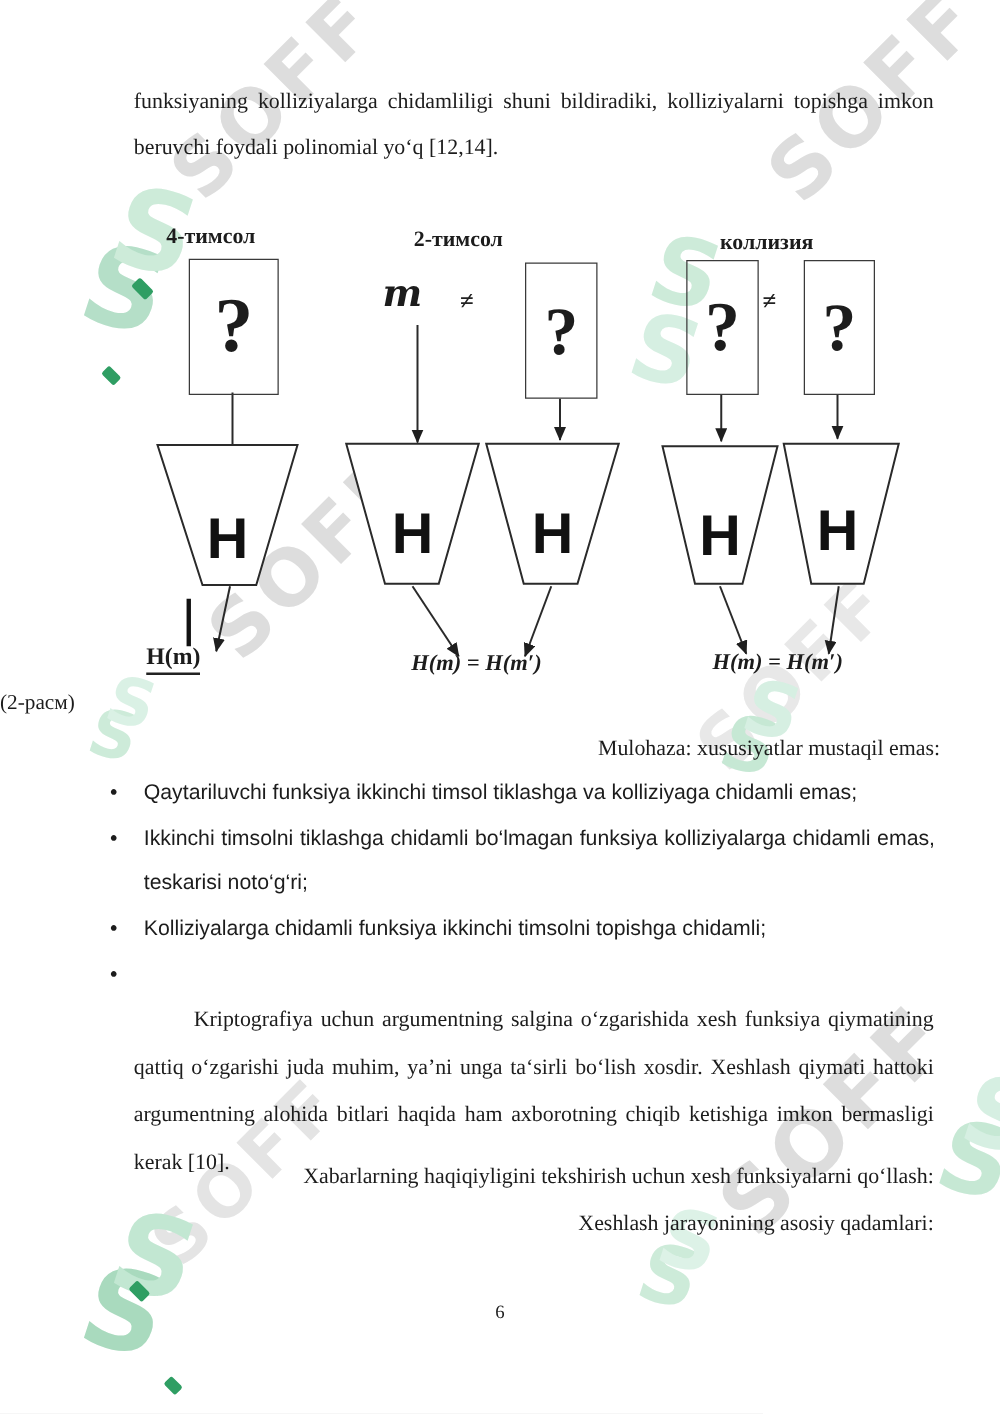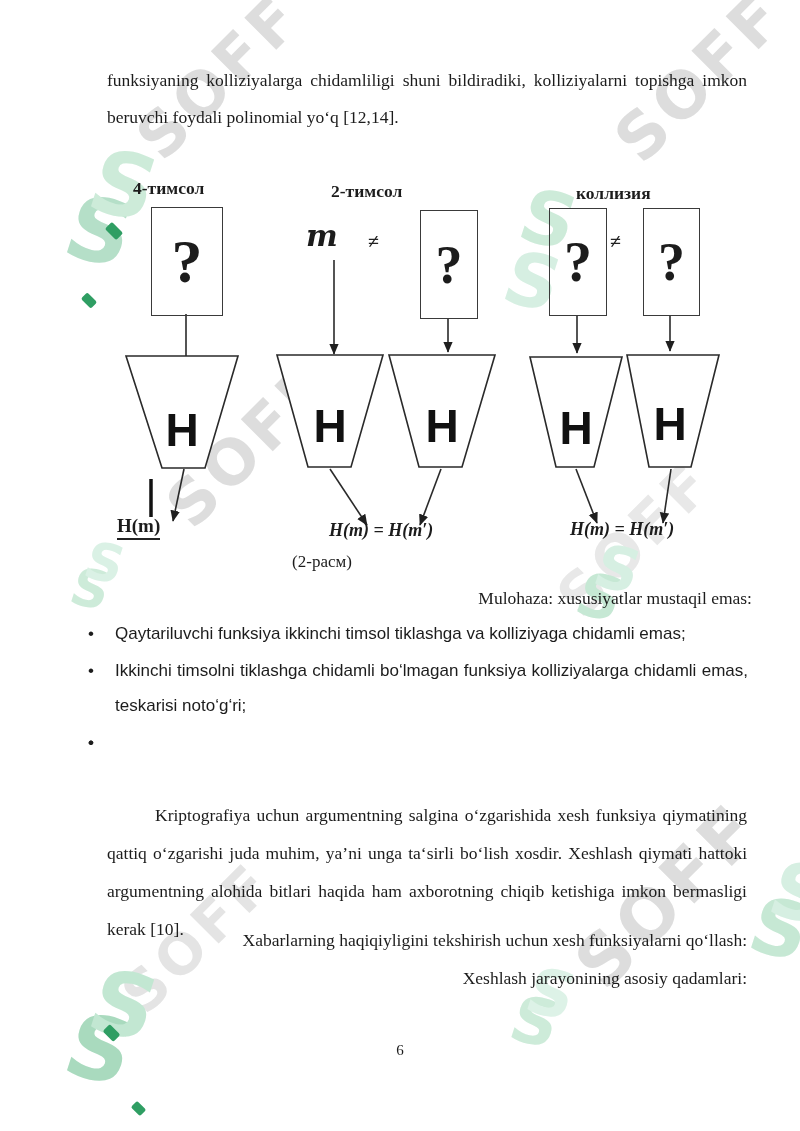--- a/index.html
+++ b/index.html
@@ -82,21 +82,21 @@
   .neq{position:absolute;font-weight:700;font-size:20px;color:#222;}
   .neq2{left:368px;top:58px;}
   .neq3{left:610px;top:58px;}
   .formula{position:absolute;font-weight:700;font-size:18px;font-style:italic;white-space:nowrap;}
   .f1{left:117px;top:343px;font-style:normal;font-size:19px;border-bottom:2px solid #222;
       padding-bottom:1px;}
   .f2{left:329px;top:348px;}
   .f3{left:570px;top:347px;}
   .hletter{font-family:"Liberation Sans","DejaVu Sans",sans-serif;font-weight:700;
            font-size:46px;fill:#111;}
-  .caption{position:absolute;left:0;top:552px;width:644px;text-align:center;font-size:17px;}
+  .caption{position:absolute;left:0;top:552px;width:644px;font-size:17px;}
   .pagenum{position:absolute;left:0;top:1042px;width:800px;text-align:center;font-size:15px;}
 </style>
 </head>
 <body>
 
 <div class="page">
 
   <div class="layer-wm">
     <div class="wm wm-a">SOFF</div>
     <div class="wm wm-b">SOFF</div>
@@ -202,20 +202,21 @@
       <li>
         <span class="dot">•</span>
         <span>Qaytariluvchi funksiya ikkinchi timsol tiklashga va kolliziyaga chidamli emas;</span>
       </li>
       <li>
         <span class="dot">•</span>
         <span>Ikkinchi timsolni tiklashga chidamli bo‘lmagan funksiya kolliziyalarga chidamli emas, teskarisi noto‘g‘ri;</span>
       </li>
       <li>
         <span class="dot">•</span>
+        <span>Kolliziyalarga chidamli funksiya ikkinchi timsolni topishga chidamli;</span>
       </li>
       <li>
         <span class="dot">•</span>
       </li>
     </ul>
 
     <div class="para p2">Kriptografiya uchun argumentning salgina o‘zgarishida xesh funksiya qiymatining qattiq o‘zgarishi juda muhim, ya’ni unga ta‘sirli bo‘lish xosdir. Xeshlash qiymati hattoki argumentning alohida bitlari haqida ham axborotning chiqib ketishiga imkon bermasligi kerak [10].</div>
     <div class="single l-apply">Xabarlarning haqiqiyligini tekshirish uchun xesh funksiyalarni qo‘llash:</div>
     <div class="single l-steps">Xeshlash jarayonining asosiy qadamlari:</div>
 

